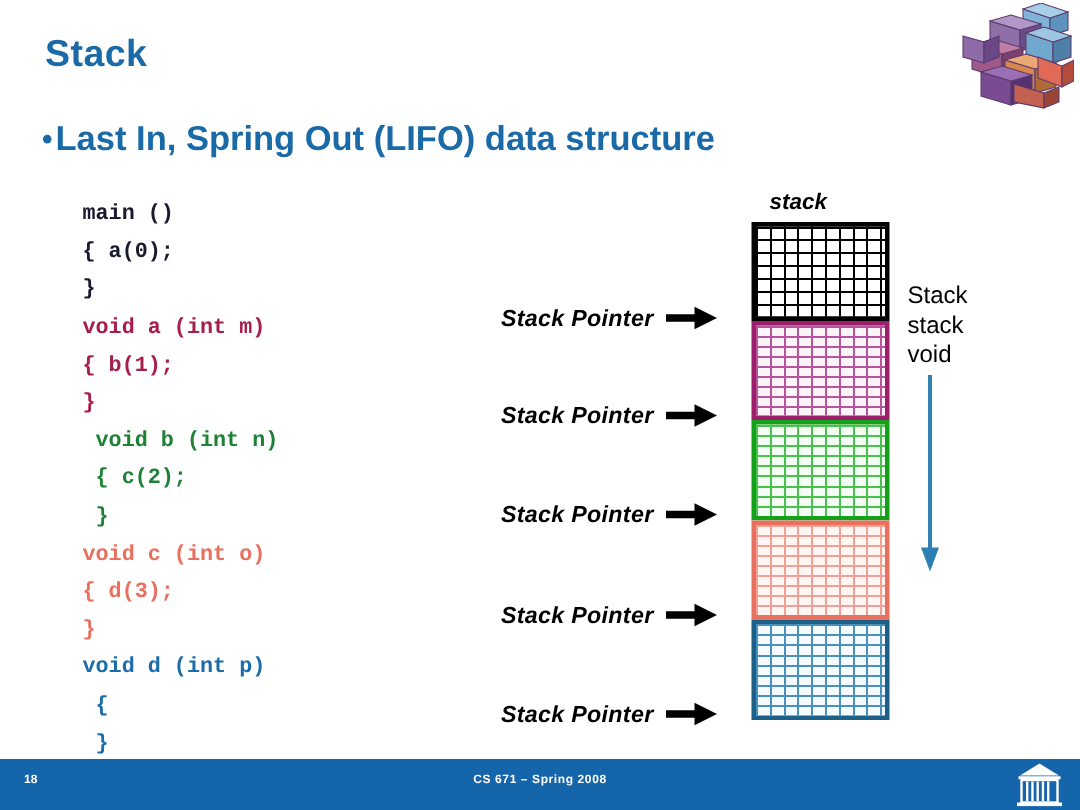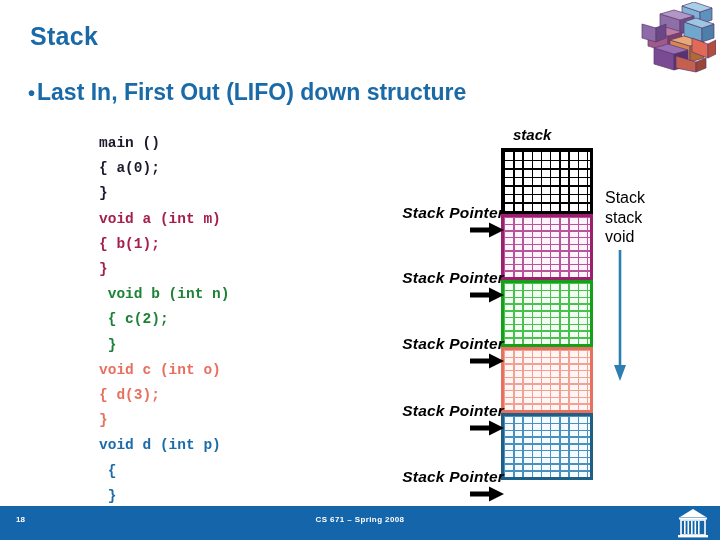--- a/index.html
+++ b/index.html
@@ -51,21 +51,20 @@
   
   #code-block {
     position: absolute;
     left: 55px;
     top: 131px;
     font-family: "Liberation Mono", "DejaVu Sans Mono", monospace;
     font-size: 14.5px;
     font-weight: bold;
     line-height: 25.2px;
     white-space: pre;
-    margin-left: 44px;
   }
   .code-line { white-space: pre; }
 
   
   #stack-label {
     position: absolute;
     left: 513px;
     top: 126px;
     font-size: 15px;
     font-weight: bold;
@@ -89,23 +88,22 @@
   }
   .band-grid {
     position: absolute;
     inset: 0;
   }
 
   
   .sp-row {
     position: absolute;
     display: flex;
-    align-items: flex-end;
+    align-items: flex-start;
     height: 22px;
-    flex-direction: column;
   }
   .sp-label {
     font-size: 15.5px;
     font-weight: bold;
     font-style: italic;
     color: #000000;
     white-space: nowrap;
     letter-spacing: 0.2px;
   }
   .sp-arrow {
@@ -206,21 +204,21 @@
         <polygon points="2,22 16,26 16,40 2,36" fill="#8e6aa6"></polygon>
         <polygon points="16,26 26,22 26,36 16,40" fill="#6b4785"></polygon>
       </g>
     </svg>
   </div>
 
   <div id="slide-title">Stack</div>
 
   <div id="bullet-line">
     <span id="bullet-dot">•</span>
-    <span>Last In, First Out (LIFO) down structure</span>
+    <span>Last In, Spring Out (LIFO) data structure</span>
   </div>
 
   <div id="code-block"><div class="code-line" style="color: rgb(26, 26, 46);">main ()</div><div class="code-line" style="color: rgb(26, 26, 46);">{ a(0);</div><div class="code-line" style="color: rgb(26, 26, 46);">}</div><div class="code-line" style="color: rgb(166, 30, 77);">void a (int m)</div><div class="code-line" style="color: rgb(166, 30, 77);">{ b(1);</div><div class="code-line" style="color: rgb(166, 30, 77);">}</div><div class="code-line" style="color: rgb(30, 130, 54);"> void b (int n)</div><div class="code-line" style="color: rgb(30, 130, 54);"> { c(2);</div><div class="code-line" style="color: rgb(30, 130, 54);"> }</div><div class="code-line" style="color: rgb(232, 112, 95);">void c (int o)</div><div class="code-line" style="color: rgb(232, 112, 95);">{ d(3);</div><div class="code-line" style="color: rgb(232, 112, 95);">}</div><div class="code-line" style="color: rgb(27, 108, 168);">void d (int p)</div><div class="code-line" style="color: rgb(27, 108, 168);"> {</div><div class="code-line" style="color: rgb(27, 108, 168);"> }</div></div>
 
   <div id="stack-label">stack</div>
 
   <div id="stack-column">
       <div class="stack-band" style="top: 0px; height: 66px; border-color: rgb(0, 0, 0); background: rgb(255, 255, 255);">
         <div class="band-grid" style="background-image: repeating-linear-gradient(to right, rgb(0, 0, 0) 0px, rgb(0, 0, 0) 1.4px, transparent 1.4px, transparent 9.2px), repeating-linear-gradient(rgb(0, 0, 0) 0px, rgb(0, 0, 0) 1.4px, transparent 1.4px, transparent 8.57px);"></div>
       </div>

